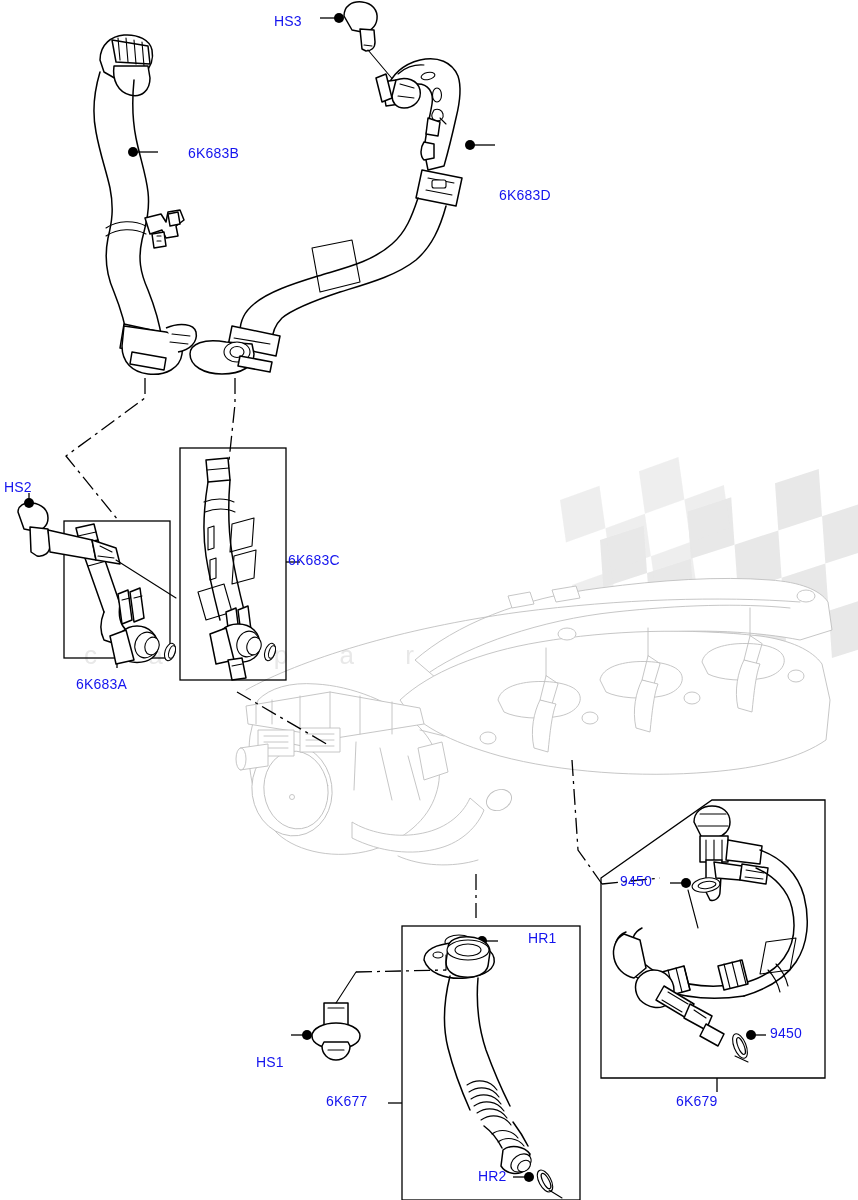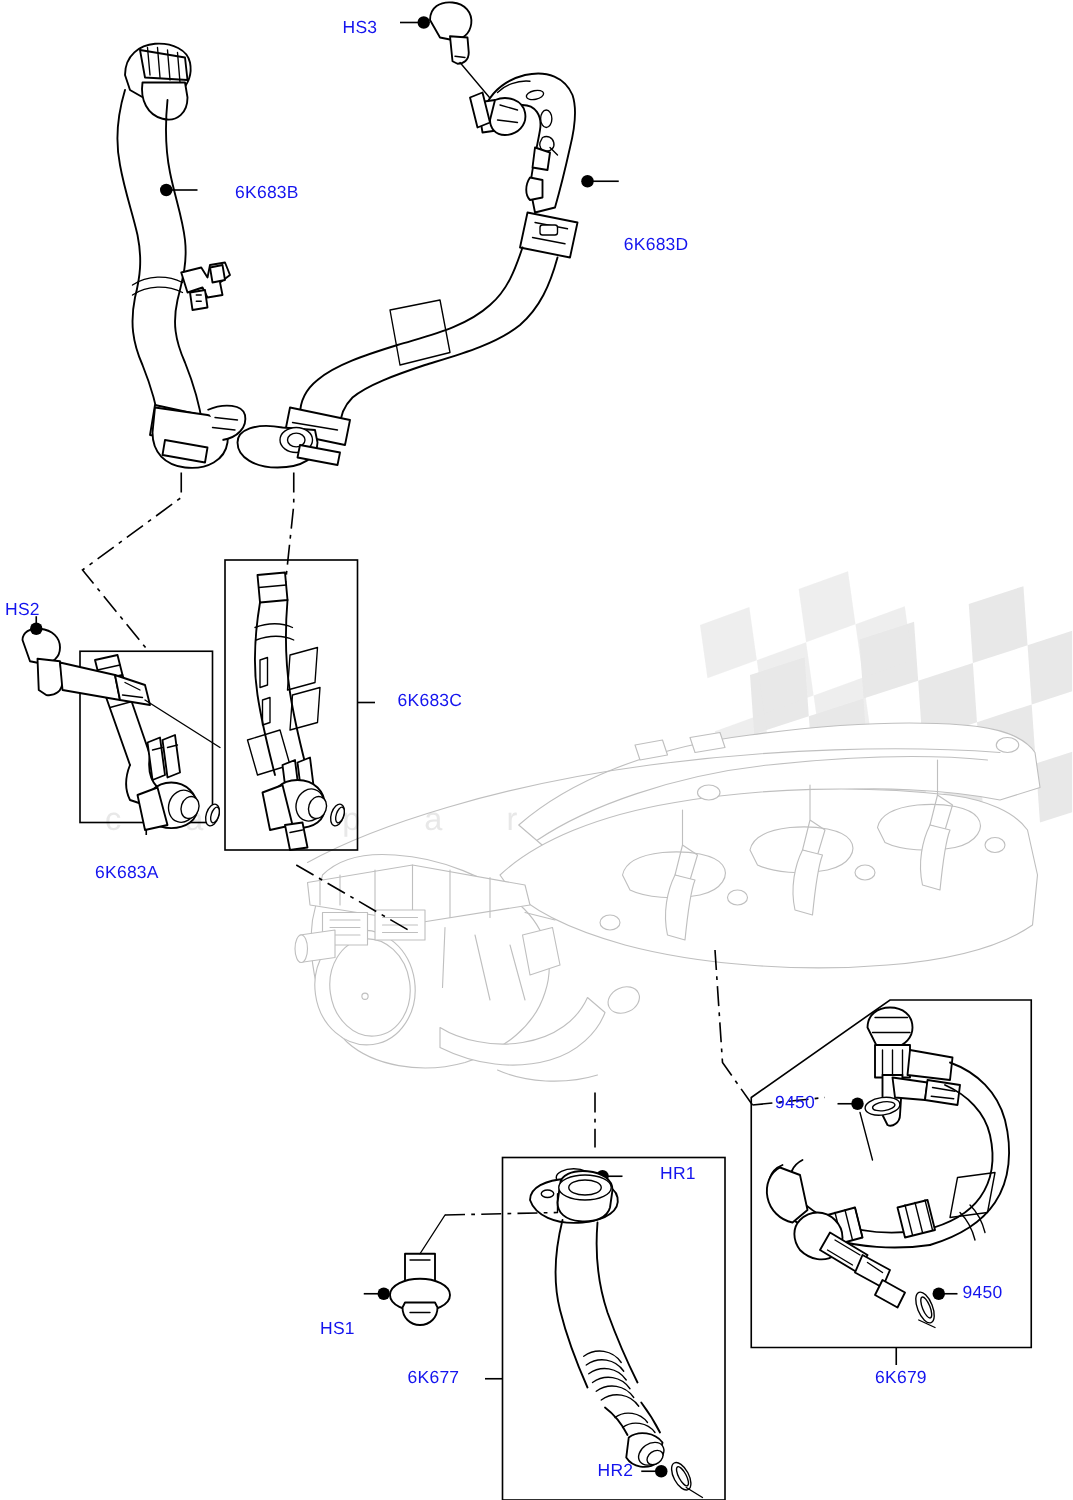--- a/index.html
+++ b/index.html
@@ -463,23 +463,23 @@
       <line class="lead" x1="751" y1="1035" x2="766" y2="1035"></line>
       <line class="lnt" x1="735" y1="1056" x2="748" y2="1062"></line>
     </g>
 
   </svg>
 
   <div class="lbl" style="left:274px; top:13px;">HS3</div>
   <div class="lbl" style="left:176px; top:145px;margin-left:12px;">6K683B</div>
   <div class="lbl" style="left:499px; top:139px;margin-top:48px;">6K683D</div>
   <div class="lbl" style="left:4px;   top:479px;text-align:right;">HS2</div>
-  <div class="lbl" style="left:318px; top:552px;">6K683C</div>
-  <div class="lbl" style="left:76px;  top:676px;margin-top:13px;">6K683A</div>
+  <div class="lbl" style="left:288px; top:552px;">6K683C</div>
+  <div class="lbl" style="left:76px;  top:676px;">6K683A</div>
   <div class="lbl" style="left:620px; top:873px;">9450</div>
   <div class="lbl" style="left:528px; top:930px;">HR1</div>
   <div class="lbl" style="left:256px; top:1054px;">HS1</div>
   <div class="lbl" style="left:770px; top:1025px;">9450</div>
   <div class="lbl" style="left:326px; top:1093px;text-align:center;">6K677</div>
-  <div class="lbl" style="left:700px; top:1093px;">6K679</div>
+  <div class="lbl" style="left:676px; top:1093px;">6K679</div>
   <div class="lbl" style="left:478px; top:1168px;">HR2</div>
 
 </div>
 
 </body></html>

